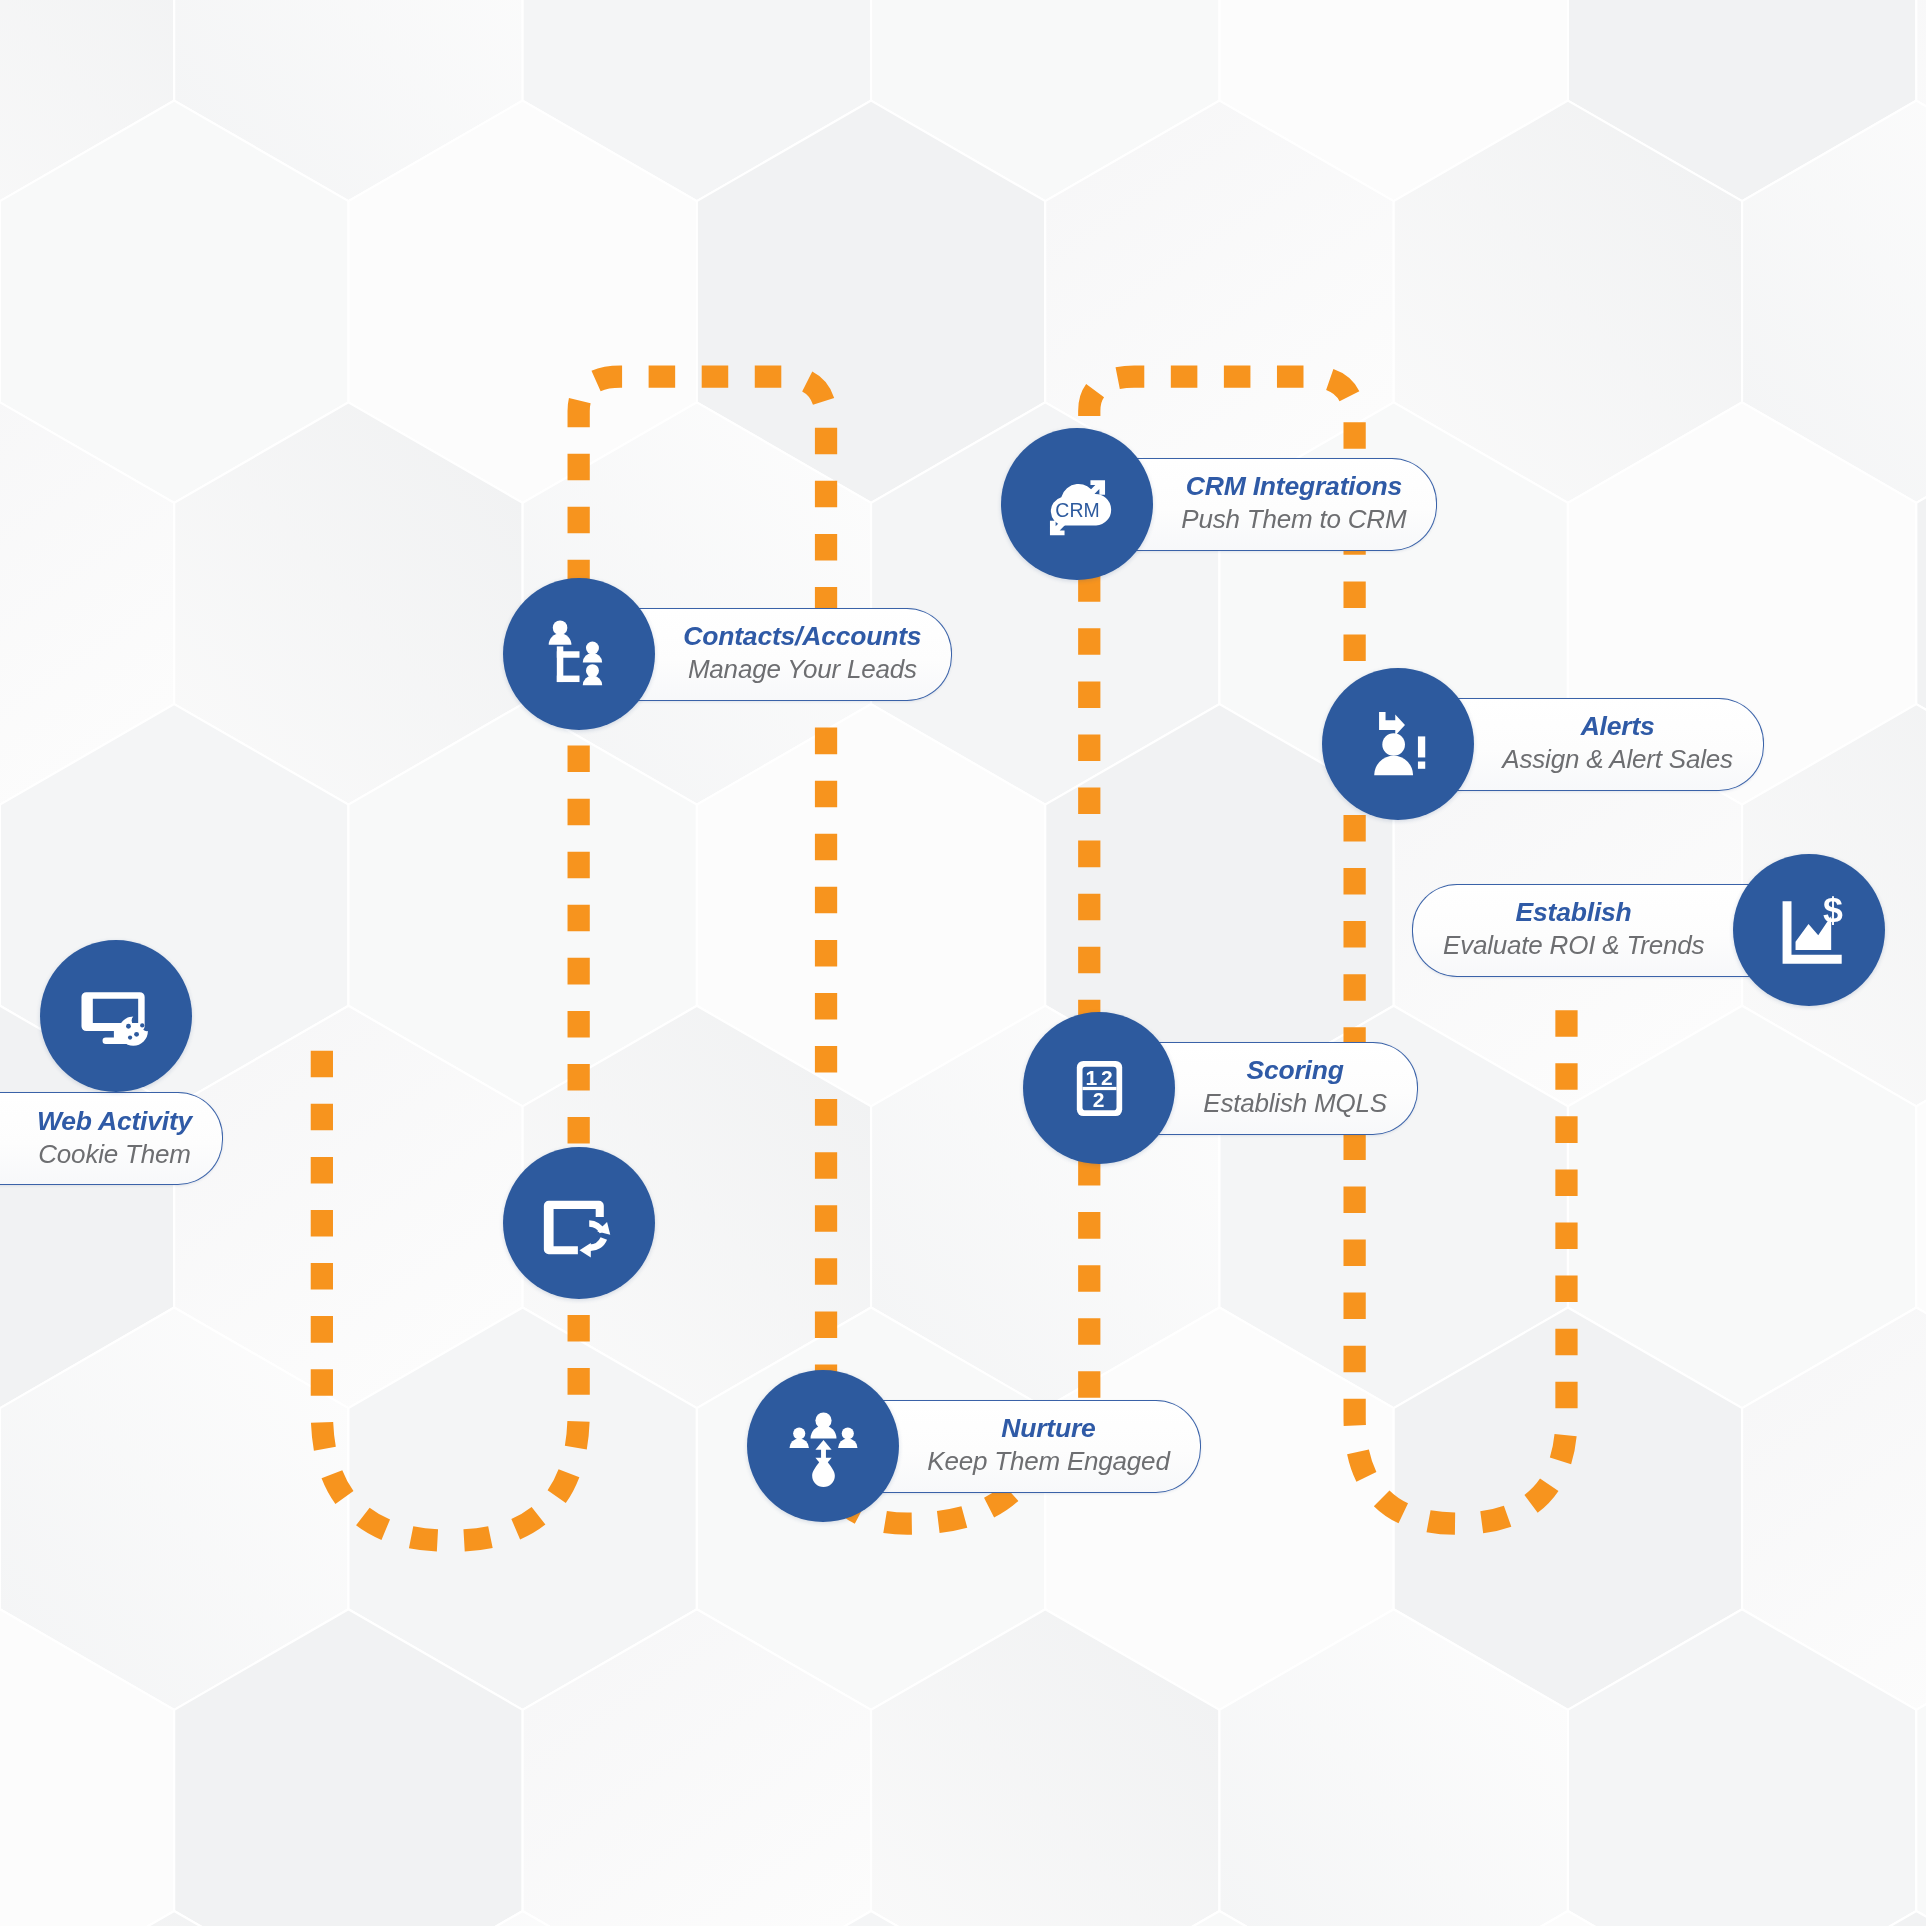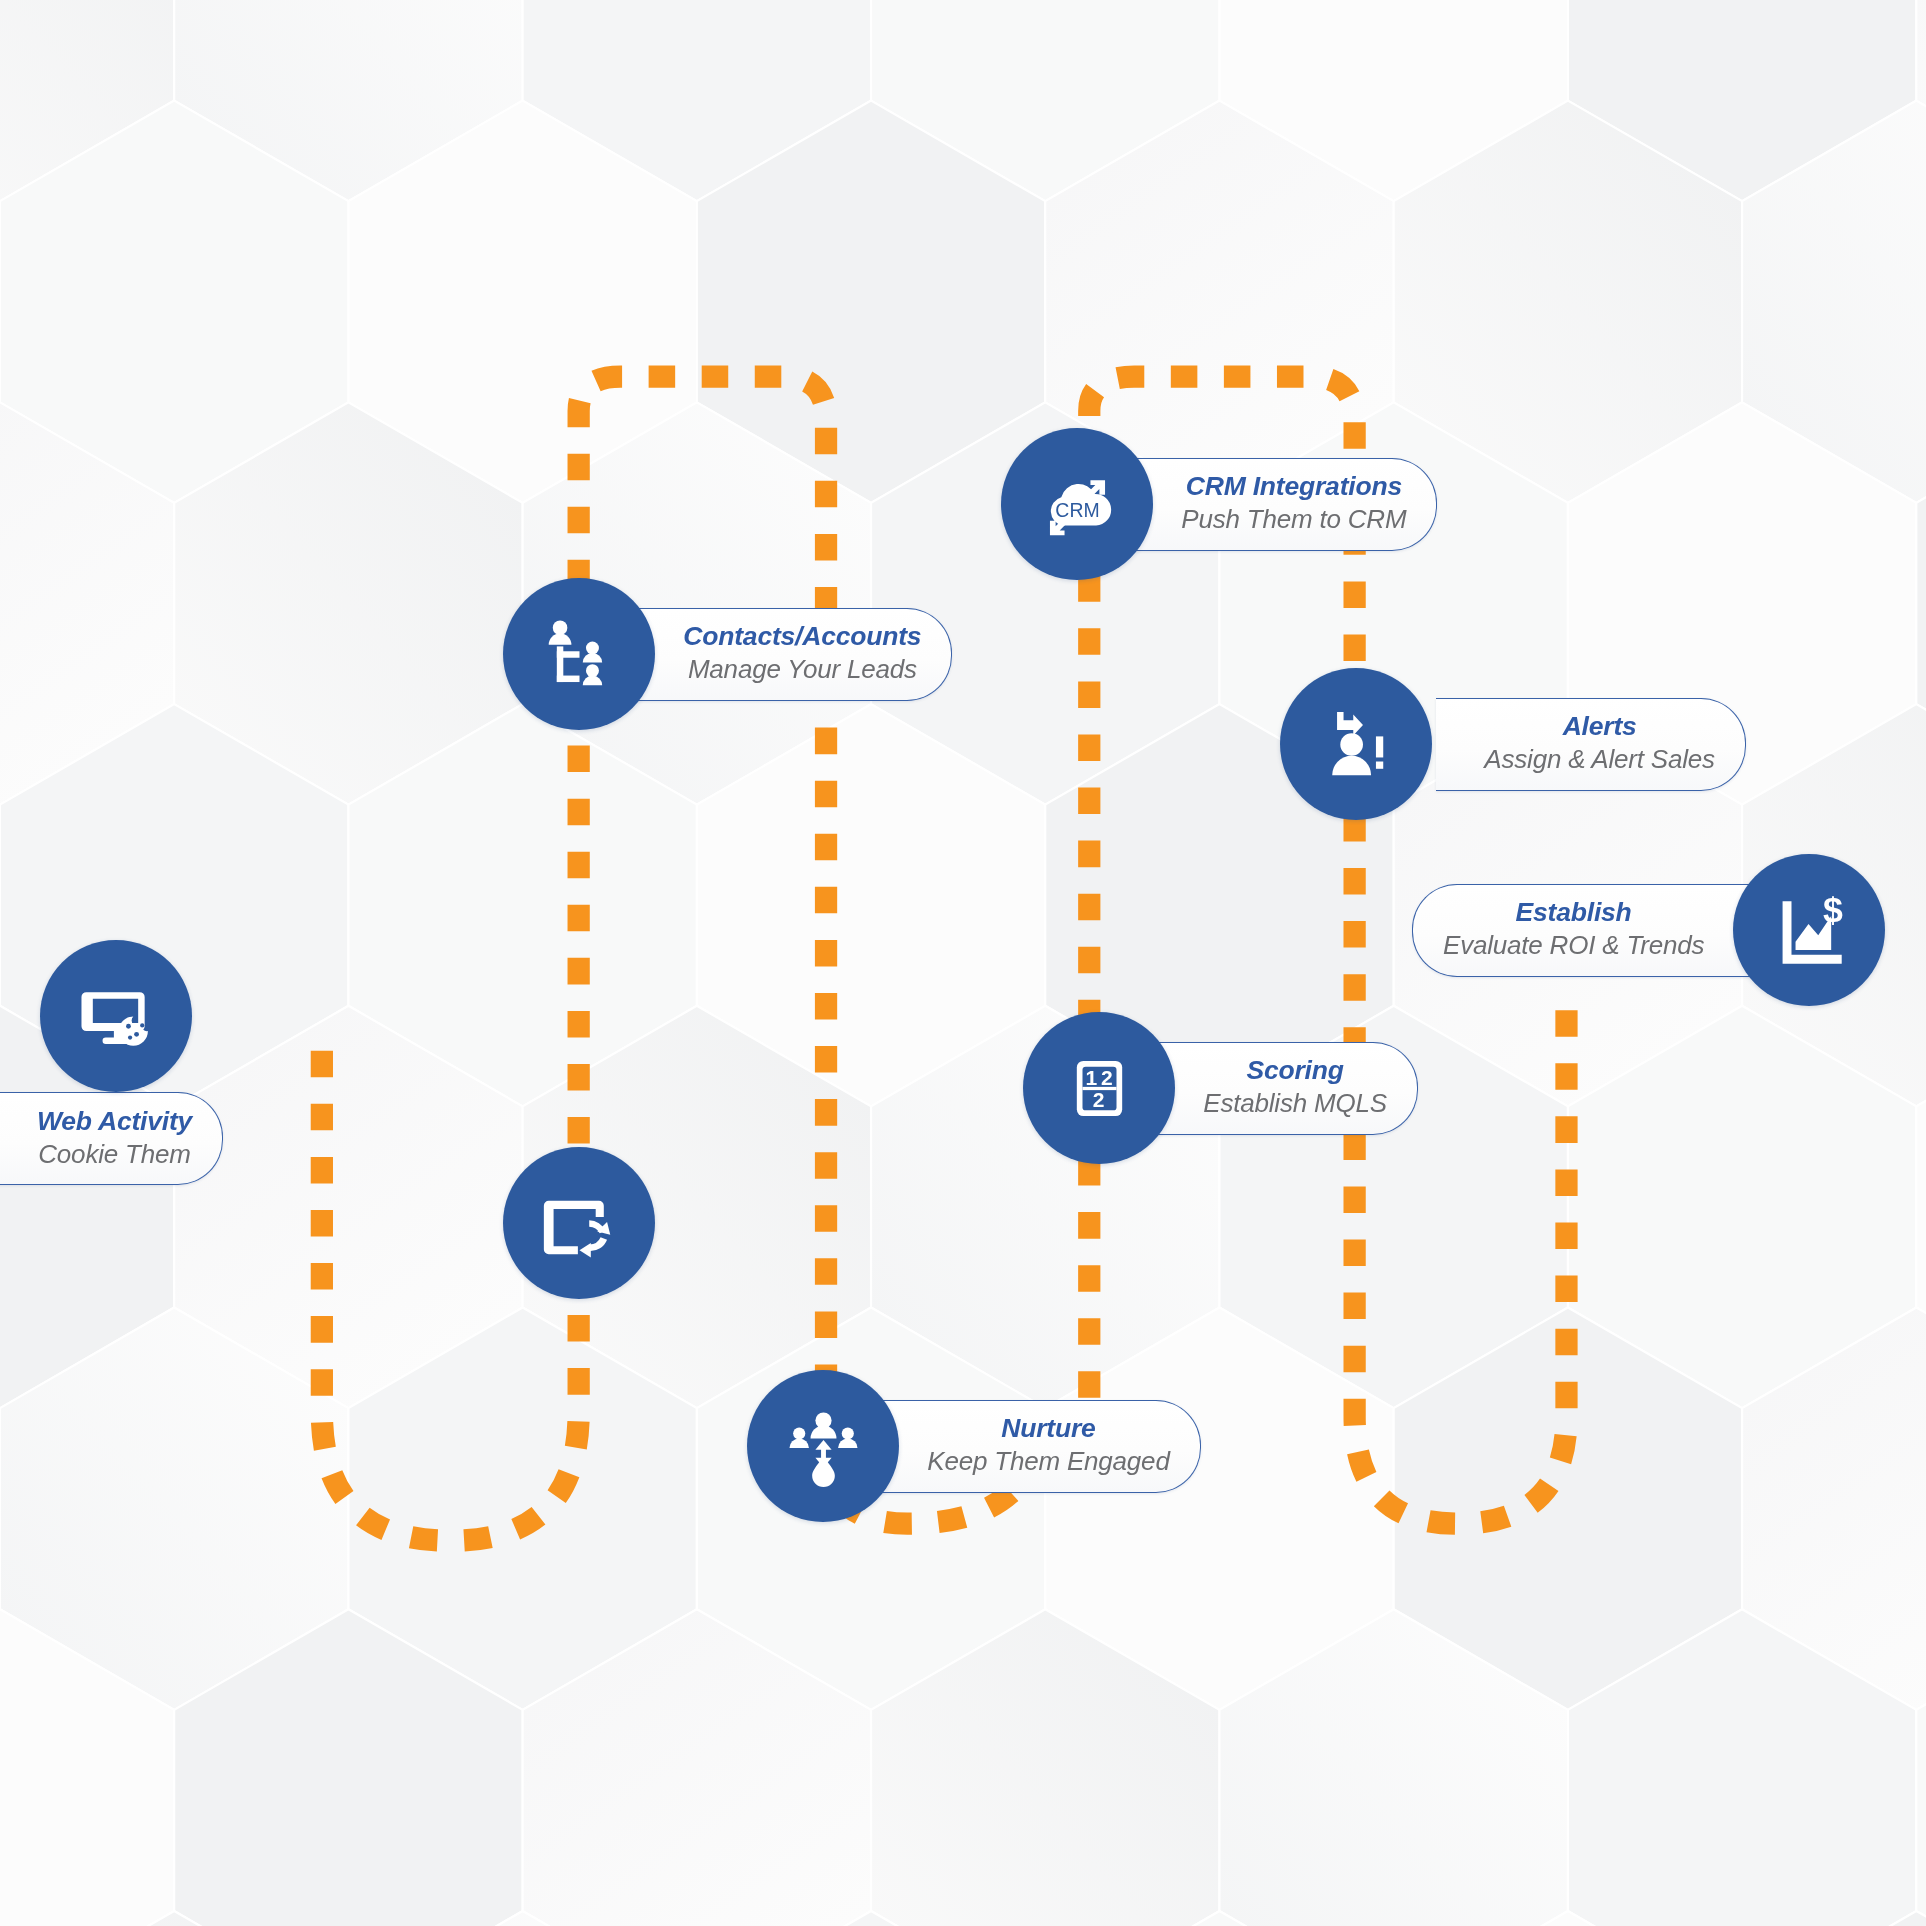--- a/index.html
+++ b/index.html
@@ -304,21 +304,21 @@
         <text x="59" y="46" font-family="Liberation Sans, sans-serif" font-size="26" font-weight="bold" fill="#fff" text-anchor="middle">2</text>
         <text x="49" y="73" font-family="Liberation Sans, sans-serif" font-size="26" font-weight="bold" fill="#fff" text-anchor="middle">2</text>
       </svg>
     </div>
     <div class="pill">
       <div class="t">Scoring</div>
       <div class="s">Establish MQLS</div>
     </div>
   </div>
 
-  <div class="node" style="left:1280px;top:668px;gap:24px;">
+  <div class="node" style="left:1322px;top:668px;">
     <div class="bubble">
       <svg viewBox="0 0 100 100">
         <path fill="#fff" d="M26 10 h8 v10 h12 v-7 l12 13 l-12 13 v-7 h-20 z"></path>
         <circle cx="44" cy="50" r="14" fill="#fff"></circle>
         <path fill="#fff" d="M20 88 a24 24 0 0 1 48 0 z"></path>
         <rect x="74" y="40" width="9" height="26" fill="#fff"></rect>
         <rect x="74" y="71" width="9" height="9" fill="#fff"></rect>
       </svg>
     </div>
     <div class="pill">

